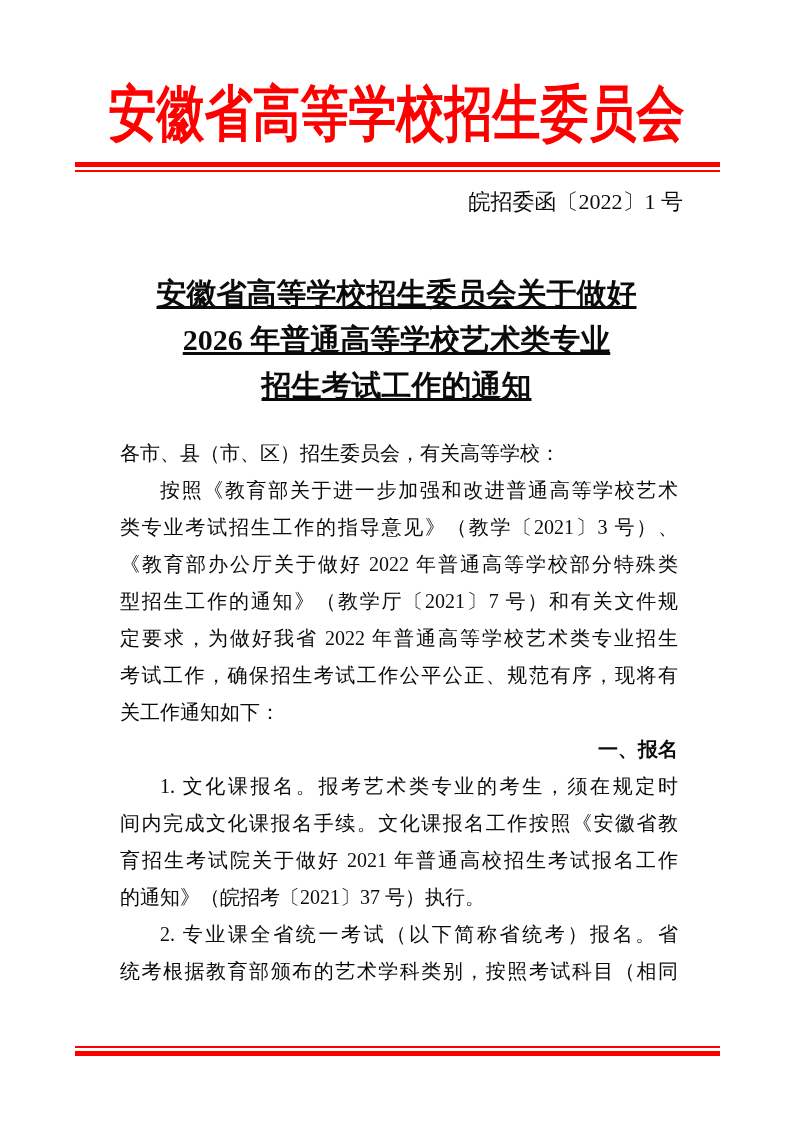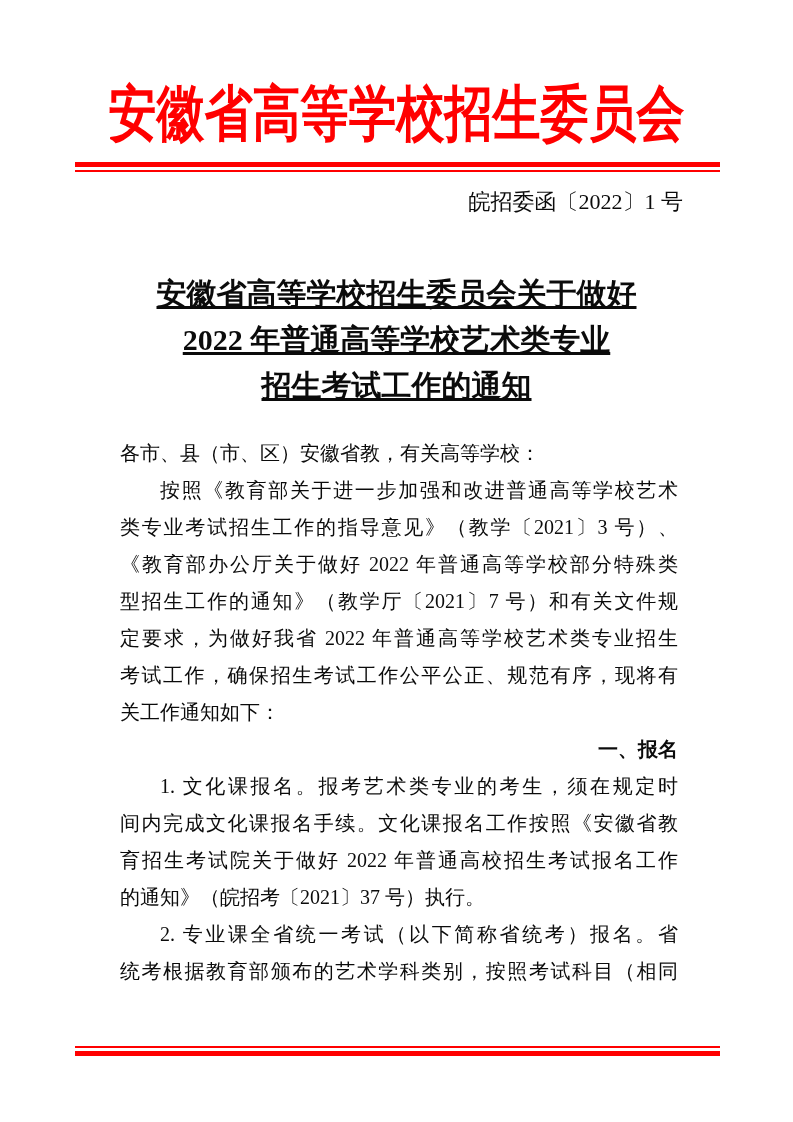--- a/index.html
+++ b/index.html
@@ -100,37 +100,37 @@
 
   <div class="letterhead">安徽省高等学校招生委员会</div>
 
   <div class="rule rule-head-thick"></div>
   <div class="rule rule-head-thin"></div>
 
   <div class="doc-number">皖招委函〔2022〕1 号</div>
 
   <div class="title-block">
     <div>安徽省高等学校招生委员会关于做好</div>
-    <div>2022 年普通高等学校艺术类专业</div>
+    <div>2026 年普通高等学校艺术类专业</div>
     <div>招生考试工作的通知</div>
   </div>
 
   <div class="body-block">
-    <div class="line plain">各市、县（市、区）安徽省教，有关高等学校：</div>
+    <div class="line plain">各市、县（市、区）招生委员会，有关高等学校：</div>
     <div class="line justify indent">按照《教育部关于进一步加强和改进普通高等学校艺术</div>
     <div class="line justify">类专业考试招生工作的指导意见》（教学〔2021〕3 号）、</div>
     <div class="line justify">《教育部办公厅关于做好 2022 年普通高等学校部分特殊类</div>
     <div class="line justify">型招生工作的通知》（教学厅〔2021〕7 号）和有关文件规</div>
     <div class="line justify">定要求，为做好我省 2022 年普通高等学校艺术类专业招生</div>
     <div class="line justify">考试工作，确保招生考试工作公平公正、规范有序，现将有</div>
     <div class="line plain">关工作通知如下：</div>
     <div class="line heading">一、报名</div>
     <div class="line justify indent">1. 文化课报名。报考艺术类专业的考生，须在规定时</div>
     <div class="line justify">间内完成文化课报名手续。文化课报名工作按照《安徽省教</div>
-    <div class="line justify">育招生考试院关于做好 2022 年普通高校招生考试报名工作</div>
+    <div class="line justify">育招生考试院关于做好 2021 年普通高校招生考试报名工作</div>
     <div class="line plain">的通知》（皖招考〔2021〕37 号）执行。</div>
     <div class="line justify indent">2. 专业课全省统一考试（以下简称省统考）报名。省</div>
     <div class="line justify">统考根据教育部颁布的艺术学科类别，按照考试科目（相同</div>
   </div>
 
   <div class="rule rule-foot-thin"></div>
   <div class="rule rule-foot-thick"></div>
 
 </div>
 

